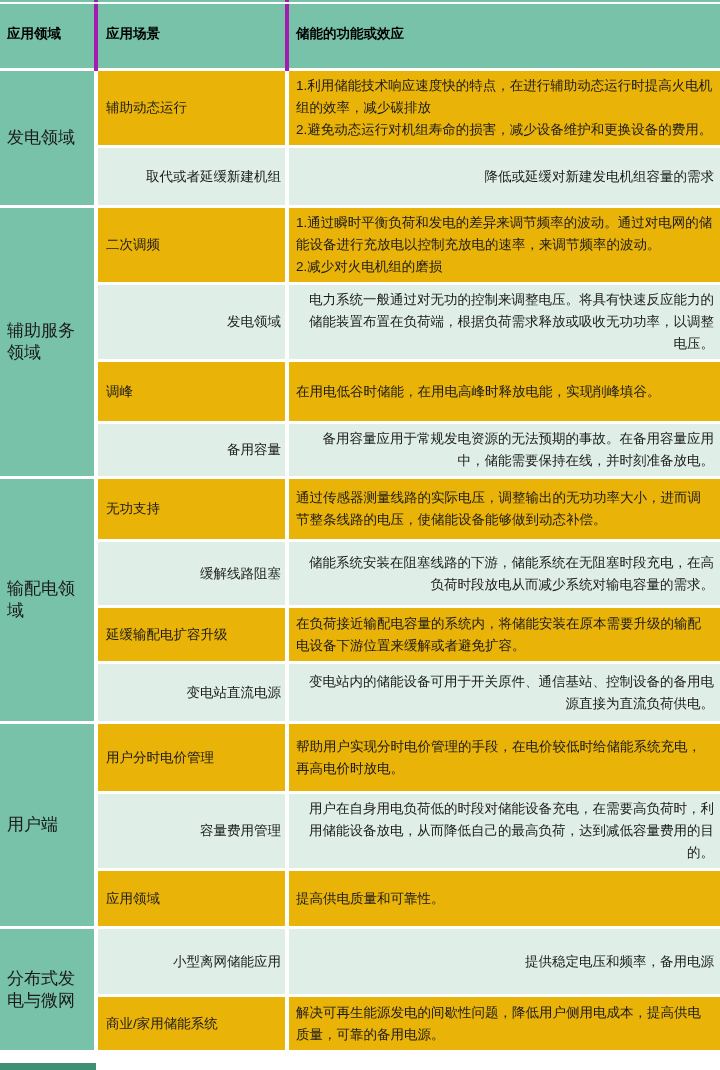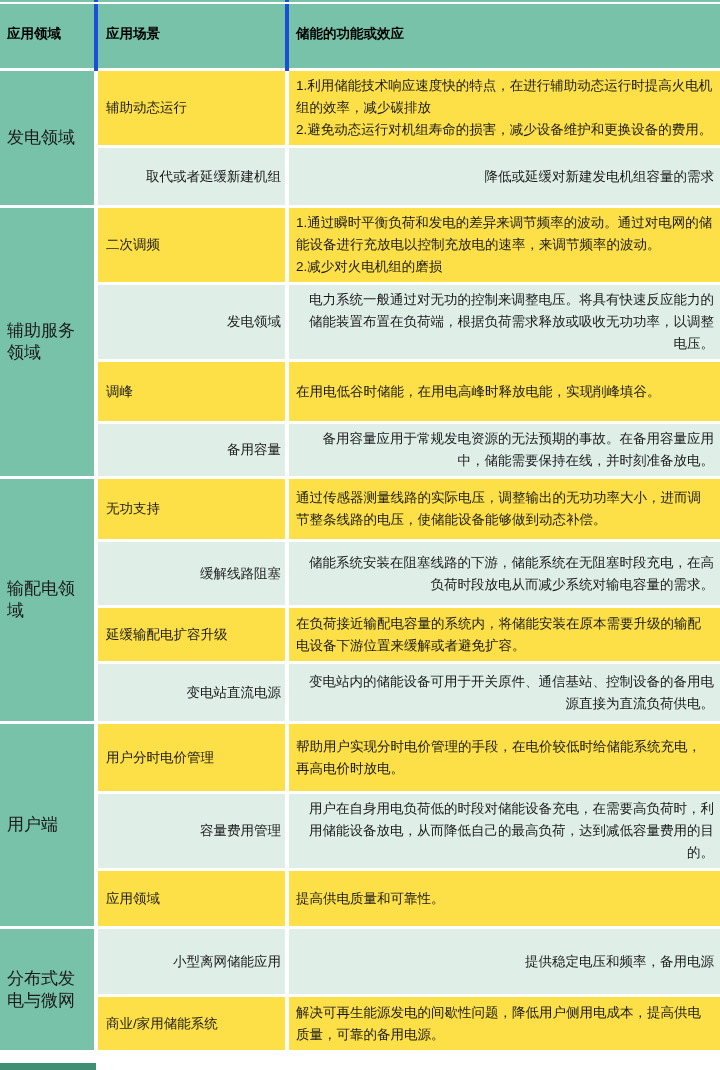--- a/index.html
+++ b/index.html
@@ -24,34 +24,34 @@
     border-bottom:3px solid #ffffff;
     font-size:17px;
   }
   
   tr.head td{
     background:#77C2A8;
     font-weight:bold;color:#000;
     height:60px;
     border-bottom:3px solid #ffffff;
   }
-  tr.head td.h2, tr.head td.h3{border-left:4px solid #1d4ed8;}
+  tr.head td.h2, tr.head td.h3{border-left:4px solid #a21caf;}
   td.h1{padding:0 3px 0 7px;}
   
   td.scenario{
     padding:0 4px 0 8px;
     border-left:4px solid #ffffff;
     border-bottom:3px solid #ffffff;
   }
   td.effect{
     padding:4px 6px 4px 7px;
     border-left:4px solid #ffffff;
     border-bottom:3px solid #ffffff;
   }
-  tr.w td.scenario, tr.w td.effect{background:#fde047;}
+  tr.w td.scenario, tr.w td.effect{background:#eab308;}
   tr.g td.scenario, tr.g td.effect{background:#DFEFE8;text-align:right;}
   td.effect .line{display:block;}
   
   .top-line{position:absolute;left:0;top:2px;width:720px;height:2px;background:#ffffff;}
   .bottom-strip{position:absolute;left:0;bottom:0;width:96px;height:7px;background:#3F8F74;}
 </style>
 </head>
 <body>
 
 <table class="storage">

